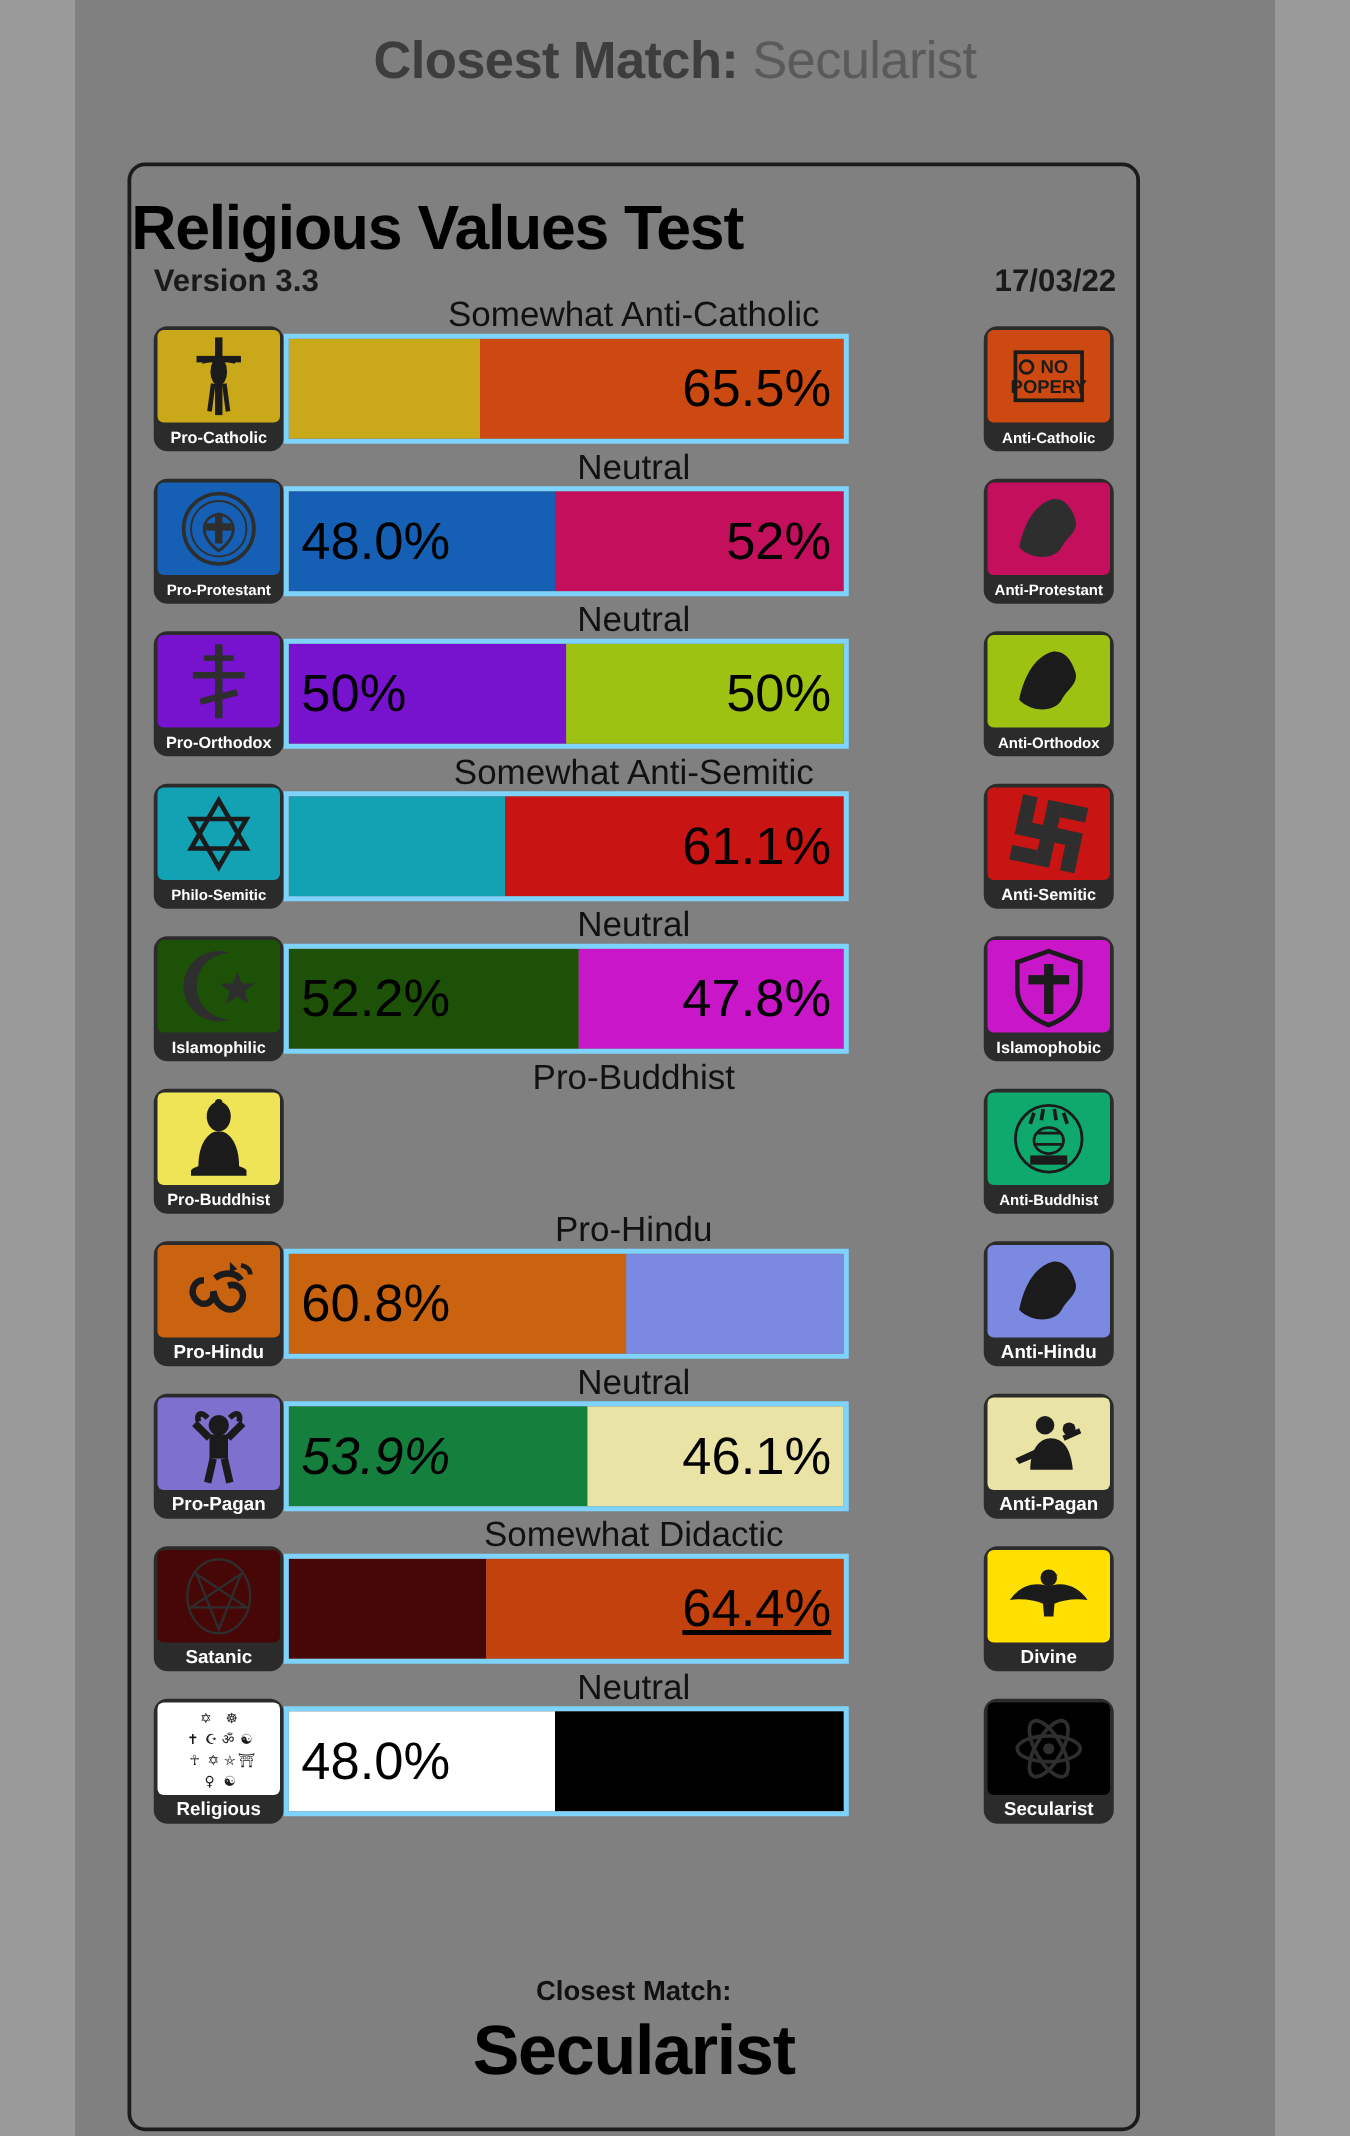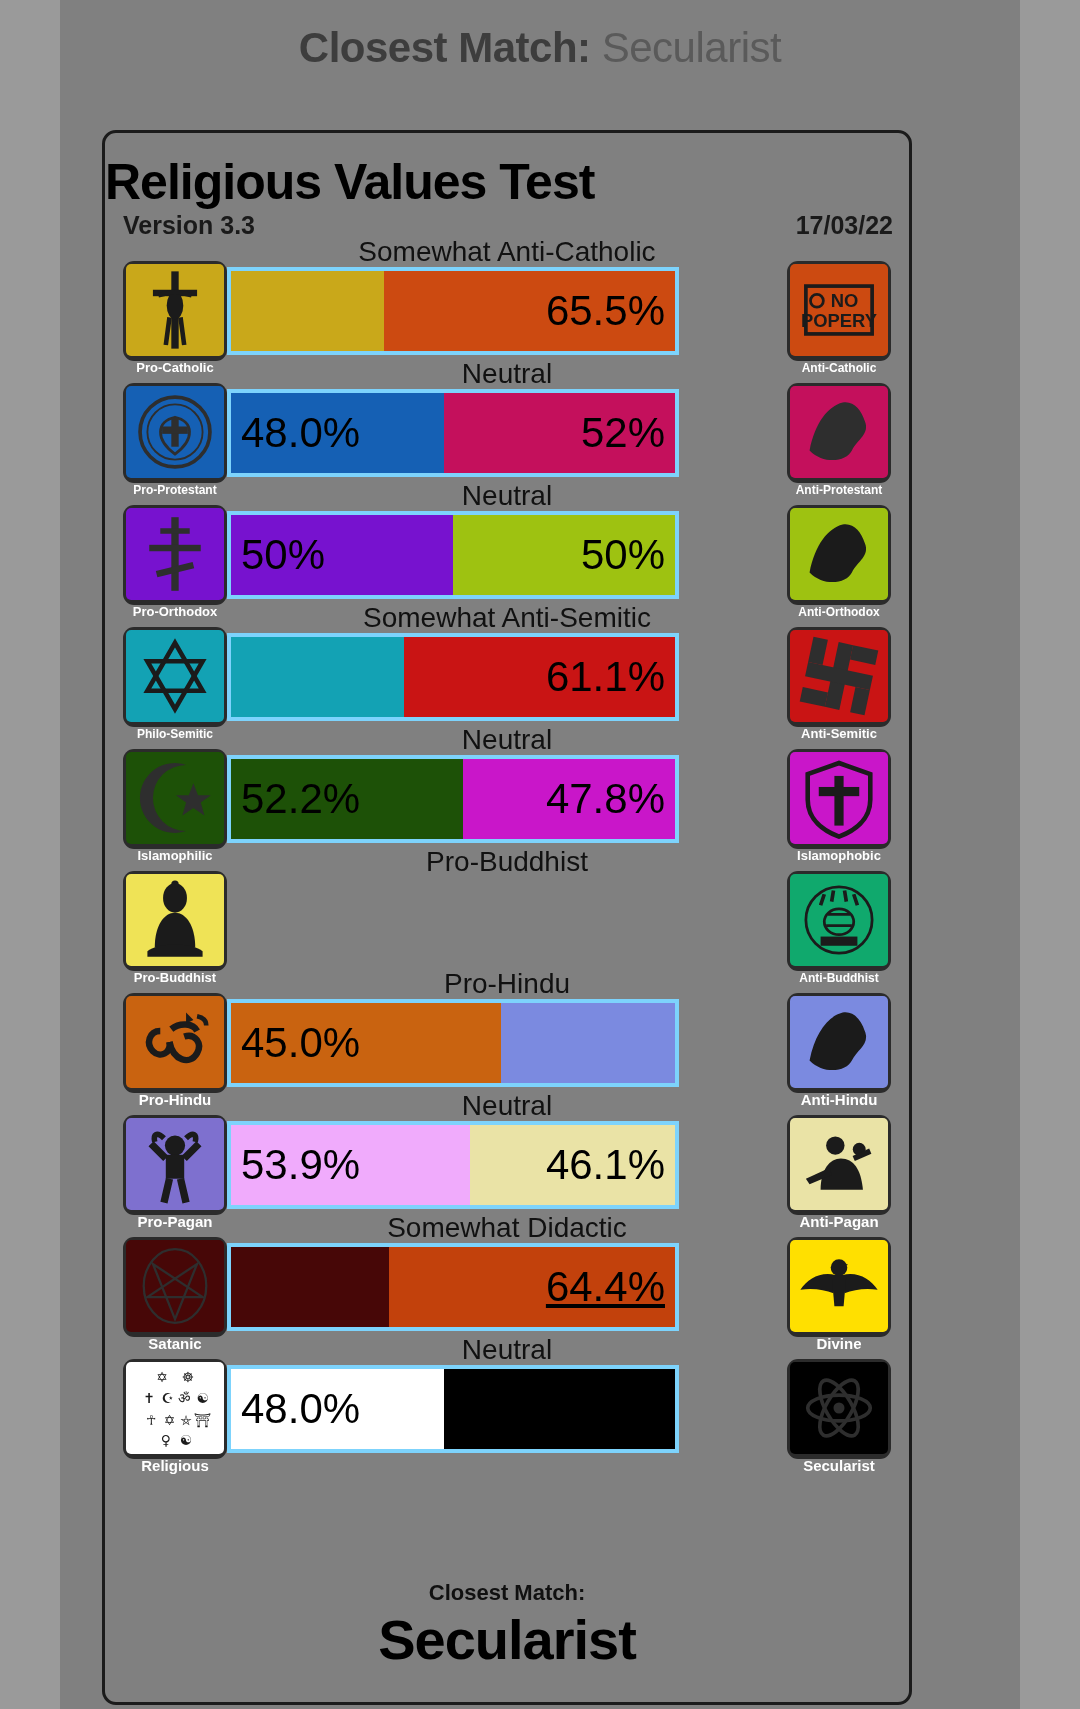--- a/index.html
+++ b/index.html
@@ -63,21 +63,21 @@
   .seg .val{font-size:42px;color:#000;line-height:42px;white-space:nowrap;}
 
   .chip{
     position:absolute;top:-6px;width:104px;height:100px;
     background:#2b2b2b;border-radius:11px;box-sizing:border-box;
     padding:3px 3px 0 3px;
   }
   .chip.left{left:0;}
   .chip.right{right:0;}
   .chip .thumb{
-    width:98px;height:92px;border-radius:5px;overflow:hidden;
+    width:98px;height:74px;border-radius:5px;overflow:hidden;
     display:flex;align-items:center;justify-content:center;
   }
   .chip .cap{
     width:98px;height:24px;line-height:24px;text-align:center;
     color:#fff;font-size:15px;font-weight:bold;white-space:nowrap;
     overflow:hidden;
   }
   .chip .cap.sm{font-size:13px;}
   .chip .cap.xs{font-size:12px;text-align:center;}
 
@@ -319,21 +319,21 @@
                   <path d="M44 50 C48 70 66 76 74 62 C80 52 72 40 60 44" fill="none" stroke="#1b1b1b" stroke-width="7"></path>
                   <path d="M46 36 C56 28 70 30 74 38" fill="none" stroke="#1b1b1b" stroke-width="7"></path>
                   <path d="M62 18 L70 26 L62 30 Z" fill="#1b1b1b"></path>
                   <path d="M74 22 q10 2 10 10" fill="none" stroke="#1b1b1b" stroke-width="5"></path>
                 </svg>
               </div>
               <div class="cap">Pro-Hindu</div>
             </div>
             <div class="track">
               <div class="seg left" style="width: 60.8%; background: rgb(201, 99, 16);">
-                <span class="val">45.0%</span>
+                <span class="val">60.8%</span>
               </div>
               <div class="seg right" style="width: 39.2%; background: rgb(123, 138, 224);">
                 <span class="val"></span>
               </div>
             </div>
             <div class="chip right">
               <div class="thumb" style="background: rgb(123, 138, 224);">
                 <svg class="ico" viewBox="0 0 100 100" preserveAspectRatio="xMidYMid meet">
                   <path d="M18 70 C24 40 38 22 54 18 C66 16 74 26 78 38 C84 52 70 58 64 70 C58 82 34 86 18 70Z" fill="#1b1b1b"></path>
                 </svg>
@@ -351,21 +351,21 @@
                   <path d="M38 22 C30 14 26 18 28 26 M62 22 C70 14 74 18 72 26" stroke="#1b1b1b" stroke-width="6" fill="none"></path>
                   <circle cx="50" cy="30" r="11" fill="#1b1b1b"></circle>
                   <rect x="40" y="40" width="20" height="26" fill="#1b1b1b"></rect>
                   <path d="M40 44 L24 28 M60 44 L76 28" stroke="#1b1b1b" stroke-width="8"></path>
                   <path d="M44 66 L38 92 M56 66 L62 92" stroke="#1b1b1b" stroke-width="8"></path>
                 </svg>
               </div>
               <div class="cap">Pro-Pagan</div>
             </div>
             <div class="track">
-              <div class="seg left" style="width: 53.9%; background: #f0abfc;">
+              <div class="seg left" style="width: 53.9%; background: #15803d; font-style: italic;">
                 <span class="val">53.9%</span>
               </div>
               <div class="seg right" style="width: 46.1%; background: rgb(234, 227, 166);">
                 <span class="val">46.1%</span>
               </div>
             </div>
             <div class="chip right">
               <div class="thumb" style="background: rgb(234, 227, 166);">
                 <svg class="ico" viewBox="0 0 100 100" preserveAspectRatio="xMidYMid meet">
                   <circle cx="46" cy="30" r="10" fill="#1b1b1b"></circle>

